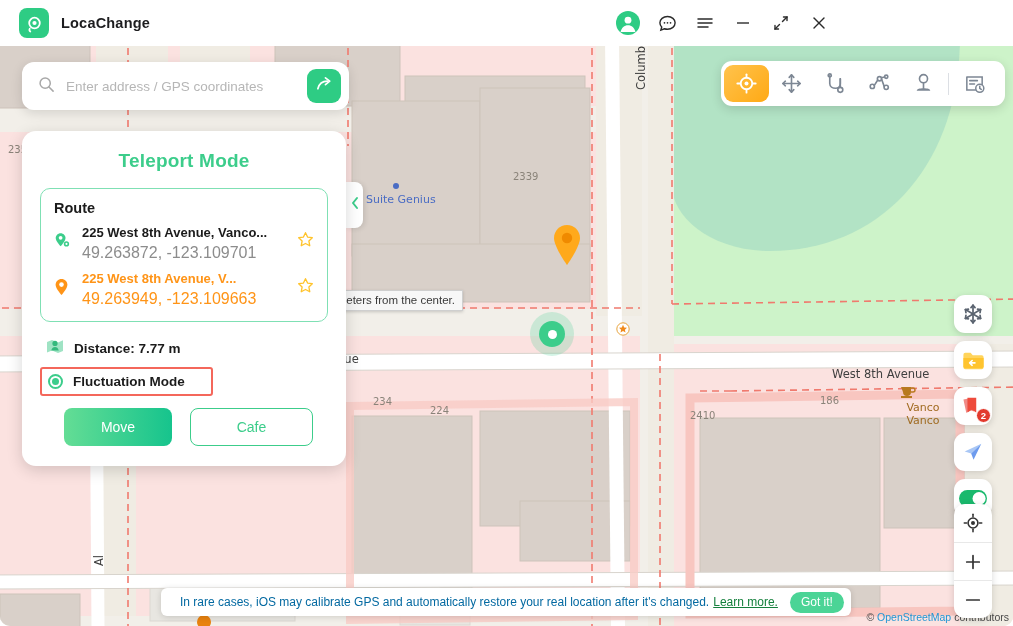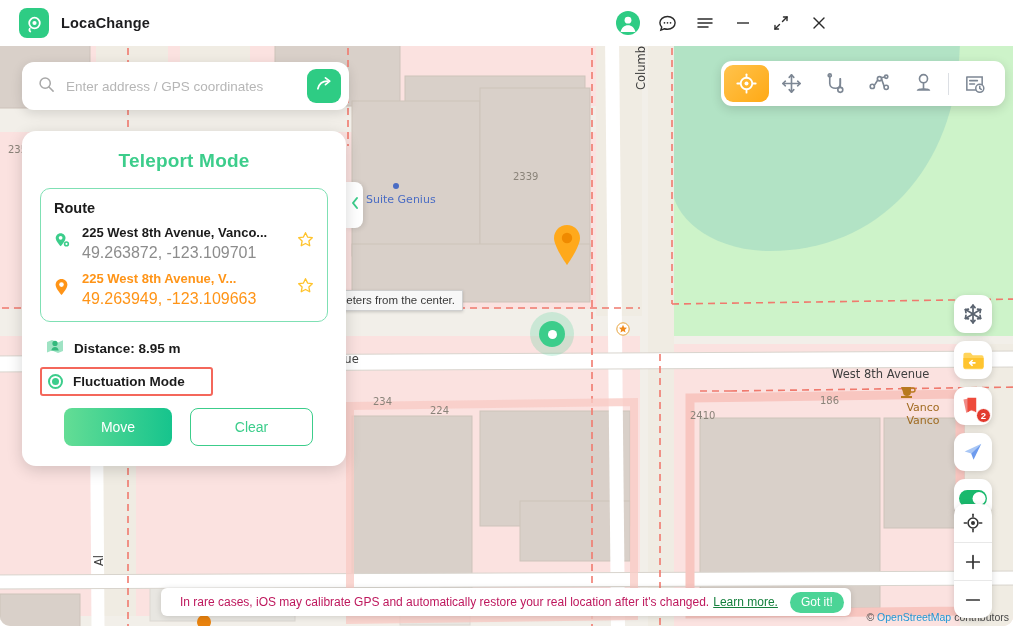--- a/index.html
+++ b/index.html
@@ -254,21 +254,21 @@
   
   .notice {
     position: absolute; left: 161px; top: 588px;
     height: 28px; background: #ffffff;
     border-radius: 6px;
     box-shadow: 0 1px 6px rgba(0,0,0,.15);
     display: flex; align-items: center; gap: 12px;
     padding: 0 7px 0 19px;
     z-index: 50;
   }
-  .notice-txt { font-size: 12px; color: #be185d; }
+  .notice-txt { font-size: 12px; color: #0369a1; }
   .notice-link { color: #15803d; text-decoration: underline; cursor: pointer; }
   .btn-gotit {
     background: #4bd496; border: 0; border-radius: 11px;
     color: #fff; font-size: 12px; height: 21px; padding: 0 11px;
     font-family: "Liberation Sans", sans-serif; cursor: pointer;
   }
   .attrib {
     position: absolute; right: 4px; bottom: 3px;
     font-size: 10.5px; color: #4a4a4a; z-index: 20;
     font-family: "Liberation Sans", sans-serif;
@@ -554,34 +554,34 @@
 
     <div class="meta-box">
       <div class="dist-row">
         <span>
           <svg width="18" height="16" viewBox="0 0 18 16">
             <path d="M1,4 L6,2 L12,4.4 L17,2.3 L17,13 L12,15 L6,12.6 L1,14.6 Z" fill="#9fe3c4"></path>
             <circle cx="9" cy="5.4" r="2.6" fill="#34b97d"></circle>
             <path d="M5.2,12.4 C5.8,10.2 7.3,9 9,9 C10.7,9 12.2,10.2 12.8,12.4 Z" fill="#34b97d"></path>
           </svg>
         </span>
-        <span class="dist-txt">Distance: 8.95 m</span>
+        <span class="dist-txt">Distance: 7.77 m</span>
       </div>
 
       <div class="fluct-row">
         <span class="radio">
             <i></i>
           </span>
         <span class="fluct-txt">Fluctuation Mode</span>
       </div>
     </div>
 
     <div class="panel-actions">
       <button class="btn-move">Move</button>
-      <button class="btn-clear">Clear</button>
+      <button class="btn-clear">Cafe</button>
     </div>
   </div>
 
   <div class="tooltip">The virtual location changes in random number of meters from the center.</div>
 
   <div class="collapse-btn">
     <span>
       <svg width="10" height="14" viewBox="0 0 10 14" fill="none" stroke="#3ccd8b" stroke-width="2" stroke-linecap="round" stroke-linejoin="round">
         <path d="M7,2 L3,7 L7,12"></path>
       </svg>

